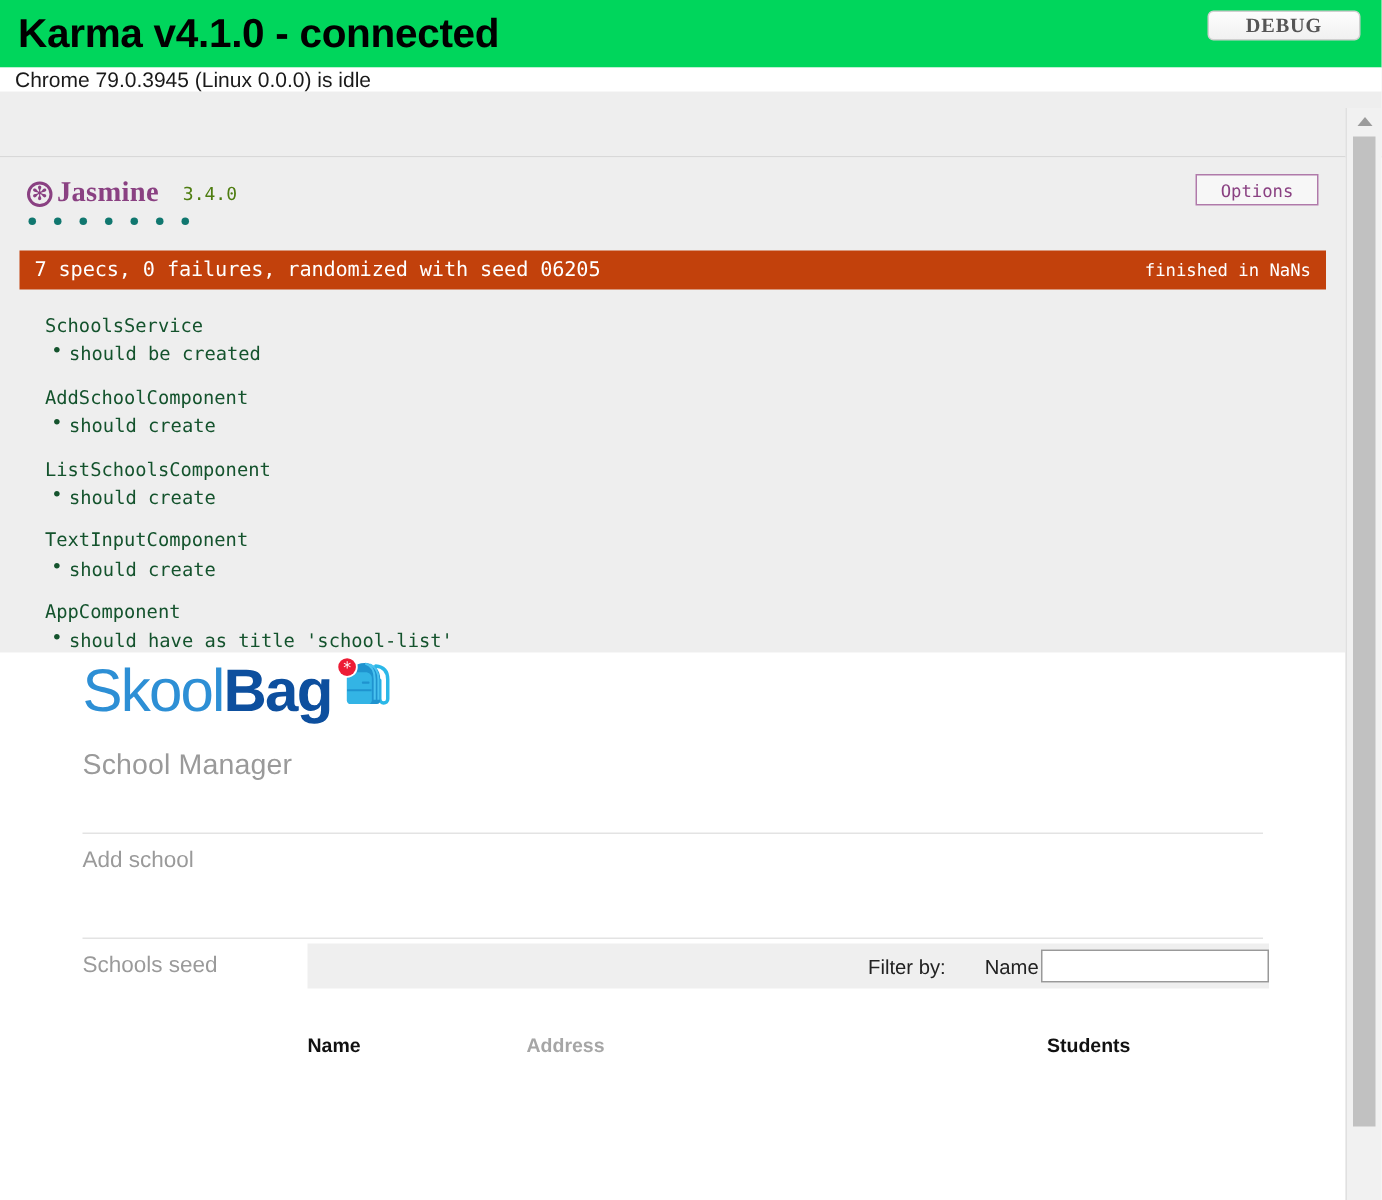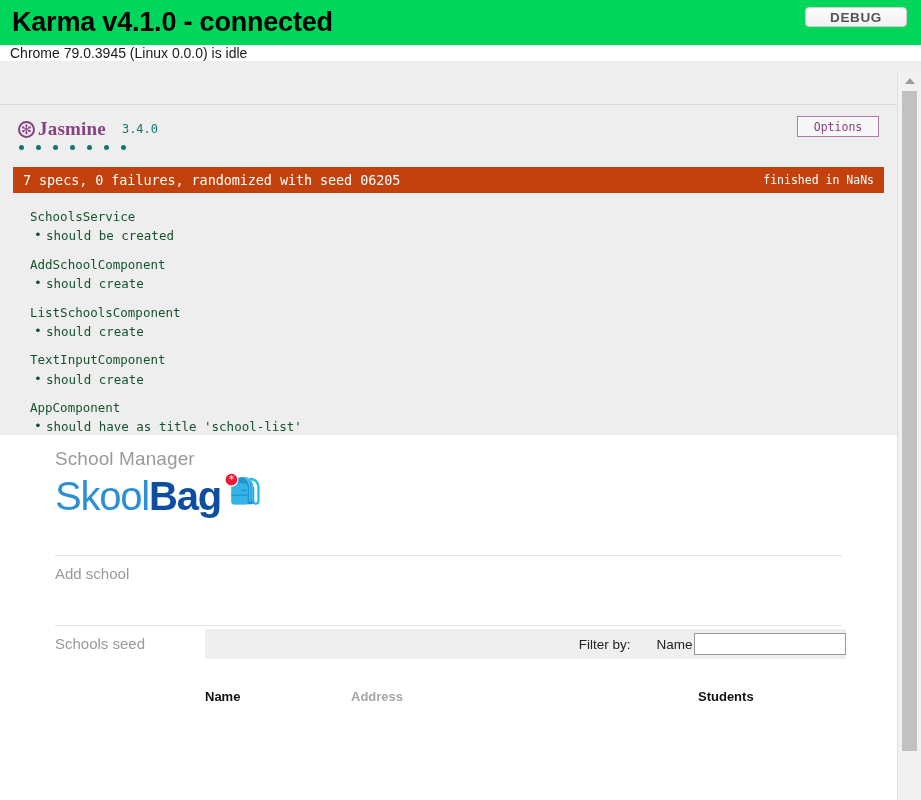--- a/index.html
+++ b/index.html
@@ -32,20 +32,21 @@
     width: 102px; height: 20px;
     background: linear-gradient(#fdfdfd, #f1f1f1);
     border: 1px solid #d0d0d0;
     border-radius: 4px;
     color: #555;
     font-size: 13.5px;
     font-weight: bold;
     letter-spacing: 0.6px;
     display: flex; align-items: center; justify-content: center;
     cursor: pointer;
+    font-family: Liberation Serif, serif;
   }
 
   #karma-banner-status {
     position: absolute; left: 0; top: 45px;
     width: 921px; height: 16px;
     background: #ffffff;
     color: #1a1a1a;
     font-size: 14px;
     display: flex; align-items: center;
     padding-left: 10px;
@@ -95,21 +96,21 @@
   }
   #jasmine-wordmark {
     font-family: "Liberation Serif", serif;
     font-size: 19px;
     font-weight: bold;
     color: #8a4182;
     letter-spacing: 0.2px;
   }
   #jasmine-version {
     margin-left: 16px;
-    color: #0f766e;
+    color: #4d7c0f;
     font-family: "DejaVu Sans Mono", monospace;
     font-size: 12px;
   }
   #options-button {
     position: absolute; right: 18px; top: 11px;
     width: 82px; height: 21px;
     border: 1px solid #b07aaa;
     background: #f7f7f7;
     color: #8a4182;
     font-family: "DejaVu Sans Mono", monospace;
@@ -329,22 +330,20 @@
           <div class="spec-item">should have as title 'school-list'</div>
           <div class="spec-item">should render title</div>
           <div class="spec-item">should create the app</div>
         </div>
       </div>
   </div>
 
   <div id="app-root">
     <div id="app-inner">
 
-      <div id="app-subtitle">School Manager</div>
-
       <div id="skoolbag-logo">
         <span id="logo-text"><span id="logo-skool">Skool</span><span id="logo-bag">Bag</span></span>
         <span id="backpack-icon">
           <svg width="40" height="40" viewBox="0 0 40 40" aria-hidden="true">
 
             <path d="M27.5 9 C33 9.5 35.5 13 35.5 18 L35.5 31 C35.5 32.6 34.2 33.6 32.8 33.6 C31.4 33.6 30.2 32.6 30.2 31 L30.2 18.5" fill="none" stroke="#ffffff" stroke-width="5" stroke-linecap="round"></path>
             <path d="M27.5 9 C33 9.5 35.5 13 35.5 18 L35.5 31 C35.5 32.6 34.2 33.6 32.8 33.6 C31.4 33.6 30.2 32.6 30.2 31 L30.2 18.5" fill="none" stroke="#2bb8e8" stroke-width="2.3" stroke-linecap="round"></path>
 
             <path d="M20 7 C26.5 7 30.5 11.5 30.5 18 L30.5 32 C30.5 33.4 29.6 34.3 28.3 34.3 L11.5 34.3 C10.2 34.3 9.3 33.4 9.3 32 L9.3 18 C9.3 11.5 13.5 7 20 7 Z" fill="#1f93cf"></path>
 
@@ -357,20 +356,22 @@
 
             <rect x="18.2" y="19.4" width="5.2" height="1.5" rx="0.7" fill="#1f93cf"></rect>
 
             <circle cx="8.4" cy="9.7" r="7.1" fill="#ffffff"></circle>
             <circle cx="8.4" cy="9.7" r="5.9" fill="#ed1c35"></circle>
             <text x="8.4" y="13.4" text-anchor="middle" font-size="10.5" fill="#ffffff" font-family="DejaVu Sans, sans-serif">*</text>
           </svg>
         </span>
       </div>
 
+      <div id="app-subtitle">School Manager</div>
+
       <div class="section-divider"></div>
       <div class="section-row">
         <span class="section-label">Add school</span>
       </div>
 
       <div class="section-divider"></div>
       <div class="section-row" id="schools-list-row">
         <span class="section-label">Schools seed</span>
 
         <div id="filter-bar">

